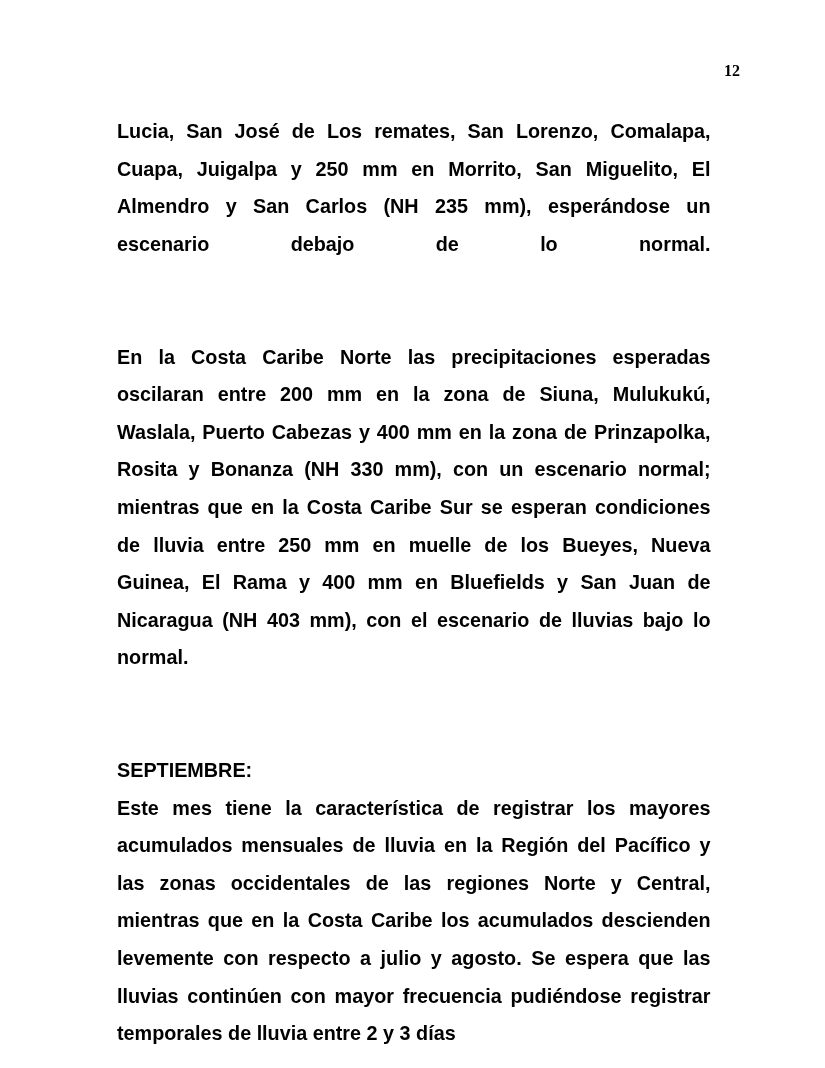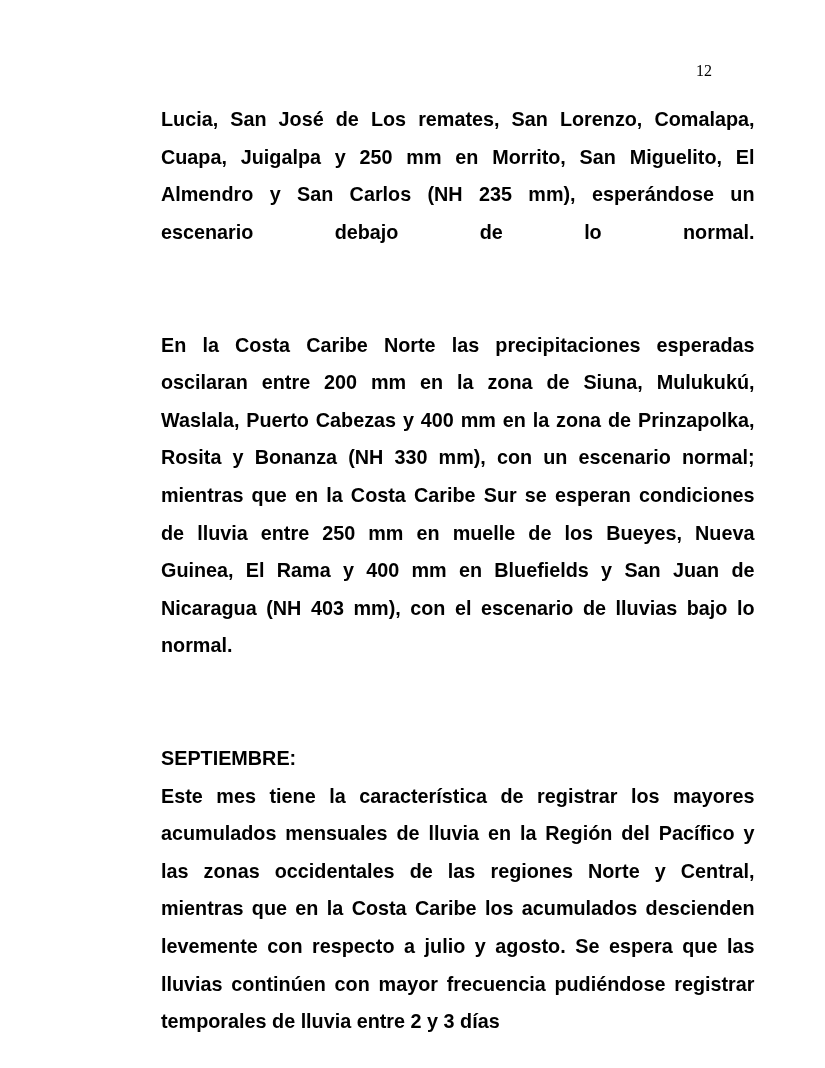--- a/index.html
+++ b/index.html
@@ -15,31 +15,31 @@
     overflow: hidden;
     box-sizing: border-box;
   }
   .page-number {
     position: absolute;
     top: 62px;
     left: 0;
     width: 712px;
     text-align: right;
     font-family: "Liberation Serif", "DejaVu Serif", serif;
-    font-weight: normal;
+    font-weight: bold;
     font-size: 16px;
     color: #000000;
     letter-spacing: 0px;
+    padding-left: 28px;
   }
   .content {
     position: absolute;
     left: 117px;
-    top: 100px;
+    top: 112px;
     width: 594px;
-    margin-left: 44px;
   }
   .para {
     font-family: "Liberation Sans", "DejaVu Sans", sans-serif;
     font-weight: bold;
     font-size: 20.5px;
     line-height: 37.6px;
     color: #000000;
     text-align: justify;
     text-justify: inter-word;
     margin: 0;

